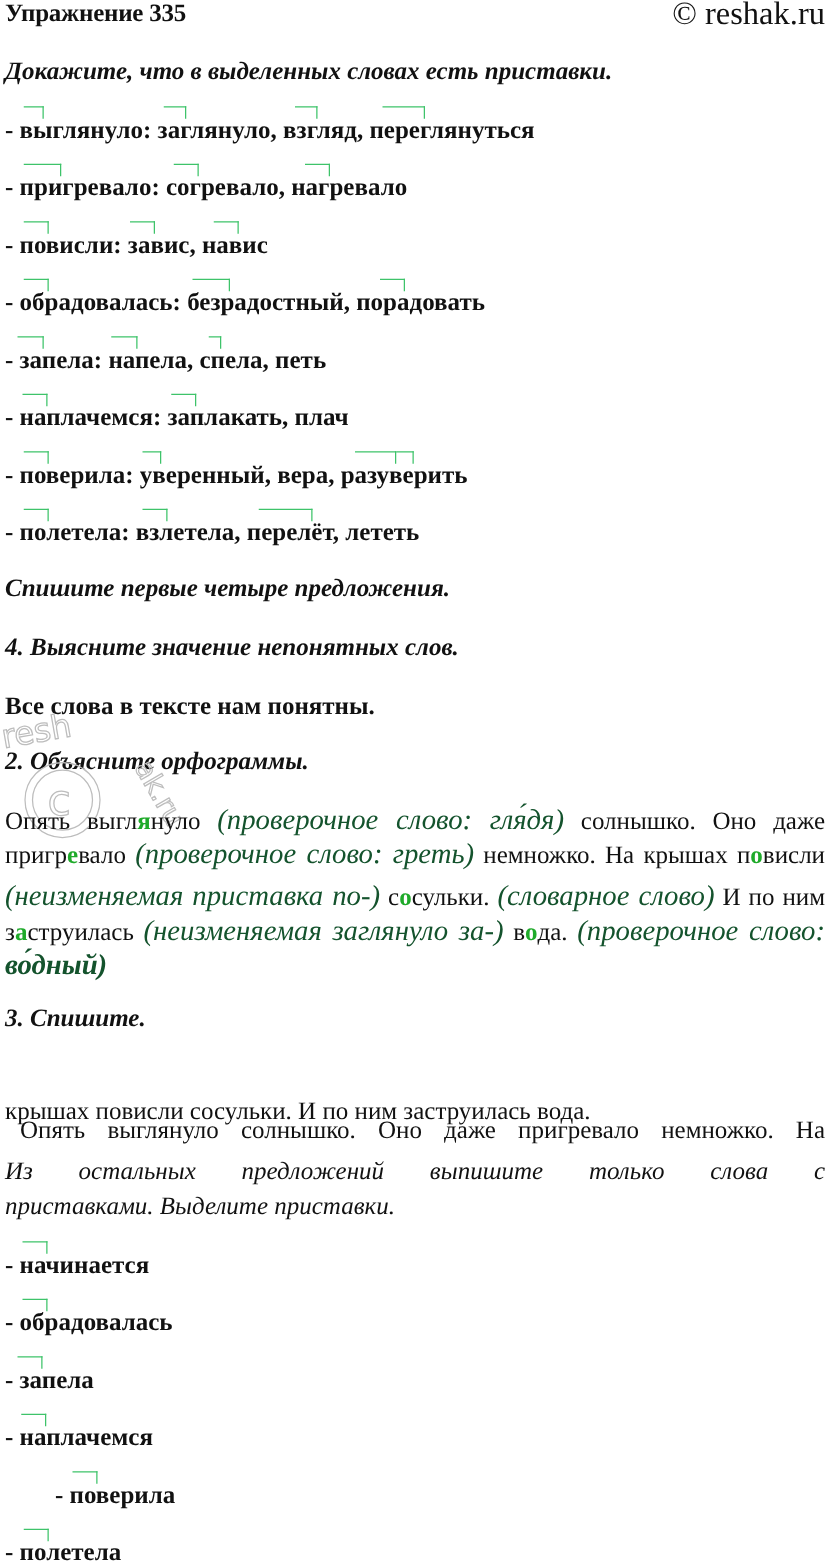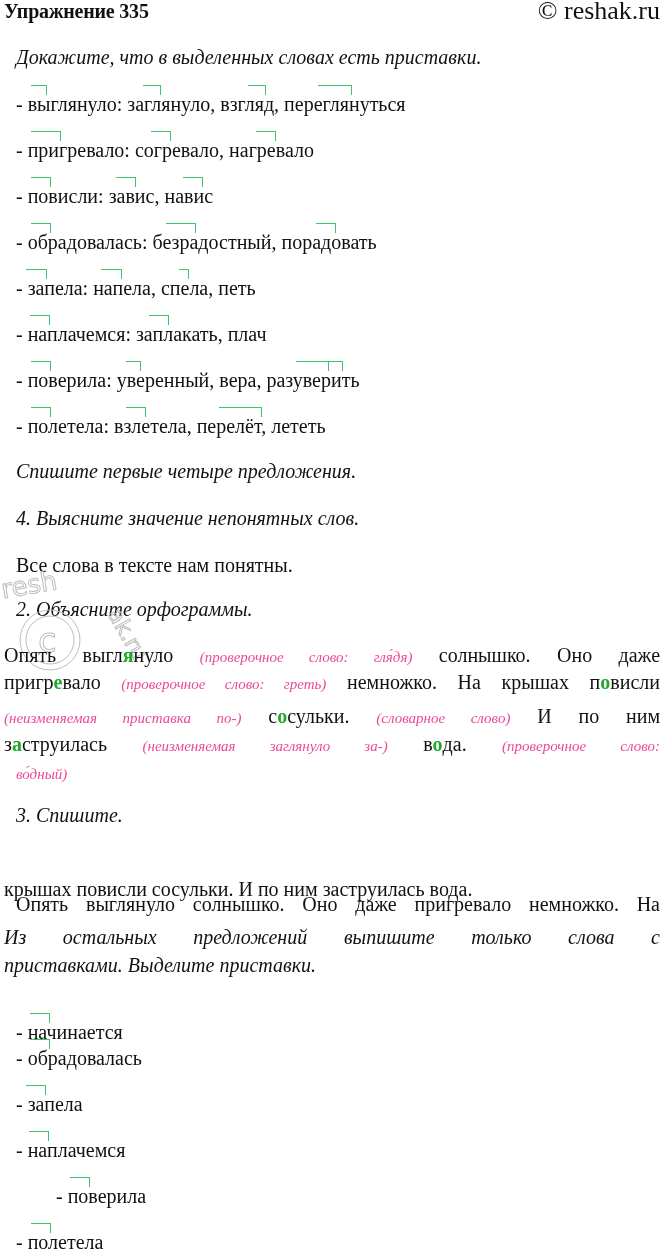--- a/index.html
+++ b/index.html
@@ -8,24 +8,24 @@
     font-family: "Liberation Serif", "DejaVu Serif", serif;
     color: #111111;
   }
   .header {
     position: absolute; left: 4px; right: 4px; top: 0; height: 26px;
     display: flex; justify-content: space-between; align-items: flex-start;
   }
   .title { font-weight: bold; font-size: 20px; line-height: 22px; letter-spacing: -0.2px; }
   .copyright { font-size: 26px; line-height: 22px; }
   .italic { font-style: italic; }
-  .line { position: absolute; left: 16px; white-space: nowrap; font-size: 20px; line-height: 24px; }
+  .line { position: absolute; left: 4px; white-space: nowrap; font-size: 20px; line-height: 24px; font-weight: bold; }
   .just { position: absolute; left: 4px; right: 4px; font-size: 20px; line-height: 27px; text-align: justify; }
   .just-last { text-align-last: justify; }
-  .comment { color: #ec4899; font-style: italic; font-size: 15px; }
+  .comment { color: #14532d; font-style: italic; font-size: 23px; }
   .hl { color: #1faa2a; font-weight: bold; }
   .pref {
     position: absolute; top: -7px; height: 10px;
     border-top: 1.5px solid #3ec36a; border-right: 1.5px solid #3ec36a;
     box-sizing: border-box;
   }
   .watermark {
     position: absolute; left: 0; top: 570px; width: 150px; height: 110px;
     pointer-events: none;
   }
@@ -136,21 +136,21 @@
 </div>
 
 <div class="line italic" style="top:803px;">3. Спишите.</div>
 <div class="just just-last" style="top:891px;margin-left:12px;">Опять выглянуло солнышко. Оно даже пригревало немножко. На</div>
 <div class="just" style="top:876px;">крышах повисли сосульки. И по ним заструилась вода.</div>
 
 <div class="just just-last italic" style="top:924px;">Из остальных предложений выпишите только слова с</div>
 <div class="just italic" style="top:952px;font-family:Liberation Serif, serif;">приставками. Выделите приставки.</div>
 
 <div>
-  <div class="line" style="top:1000px;margin-top:20px;">
+  <div class="line" style="top:1000px;">
     <span>- начинается</span>
     <span class="pref" style="left:14px;width:20px;"></span>
   </div>
   <div class="line" style="top:1046px;">
     <span>- обрадовалась</span>
     <span class="pref" style="left:14px;width:20px;"></span>
   </div>
   <div class="line" style="top:1092px;">
     <span>- запела</span>
     <span class="pref" style="left:10px;width:20px;"></span>

